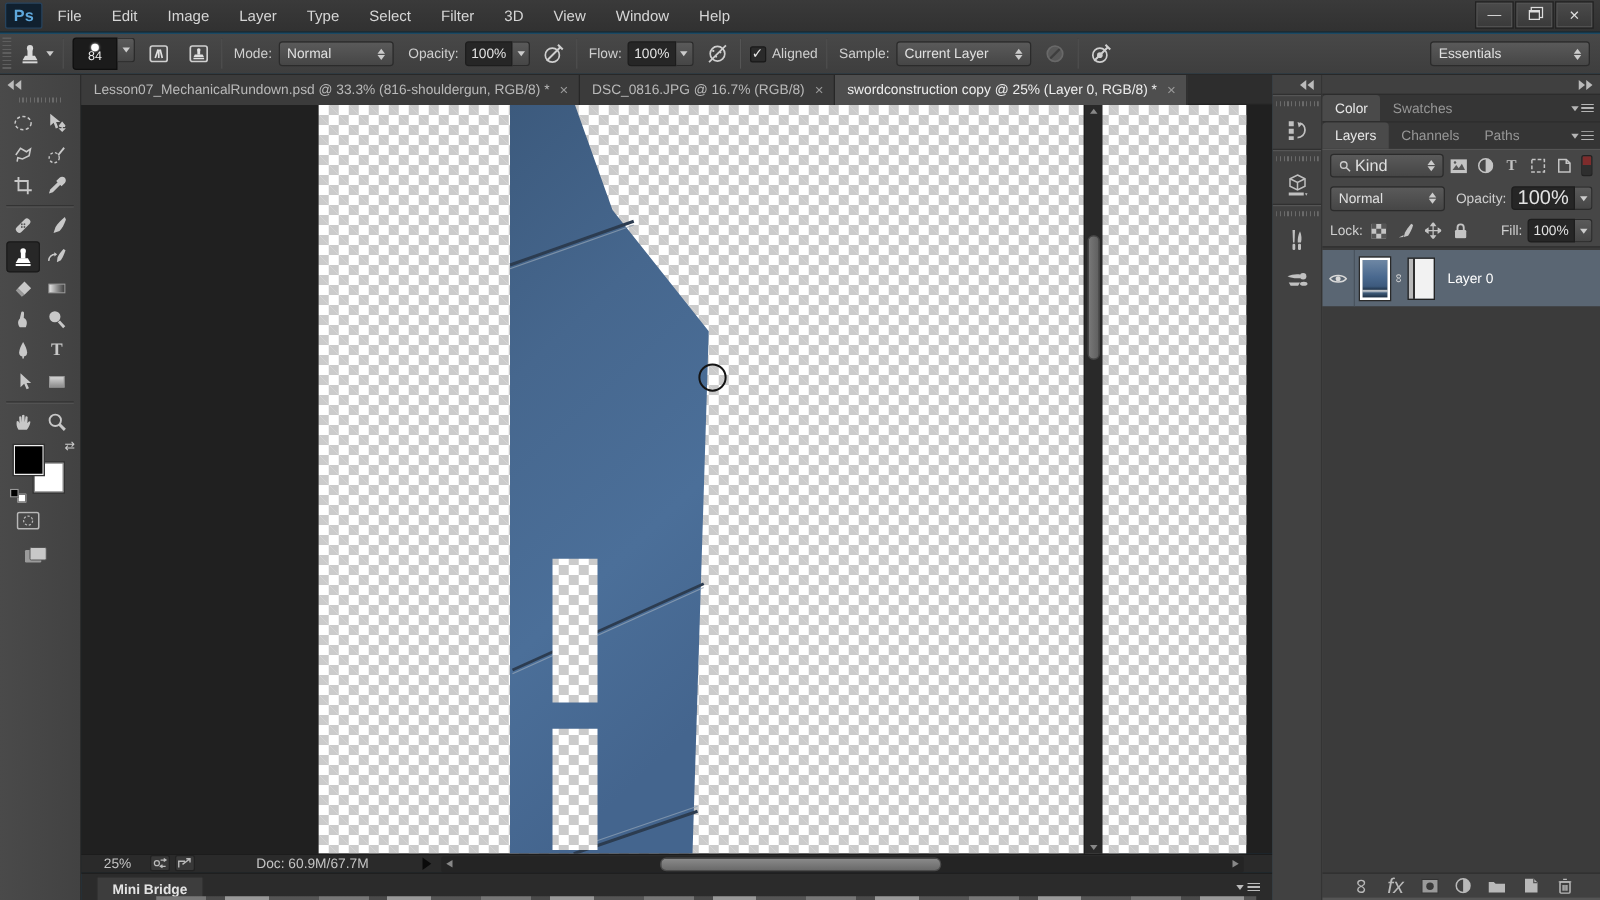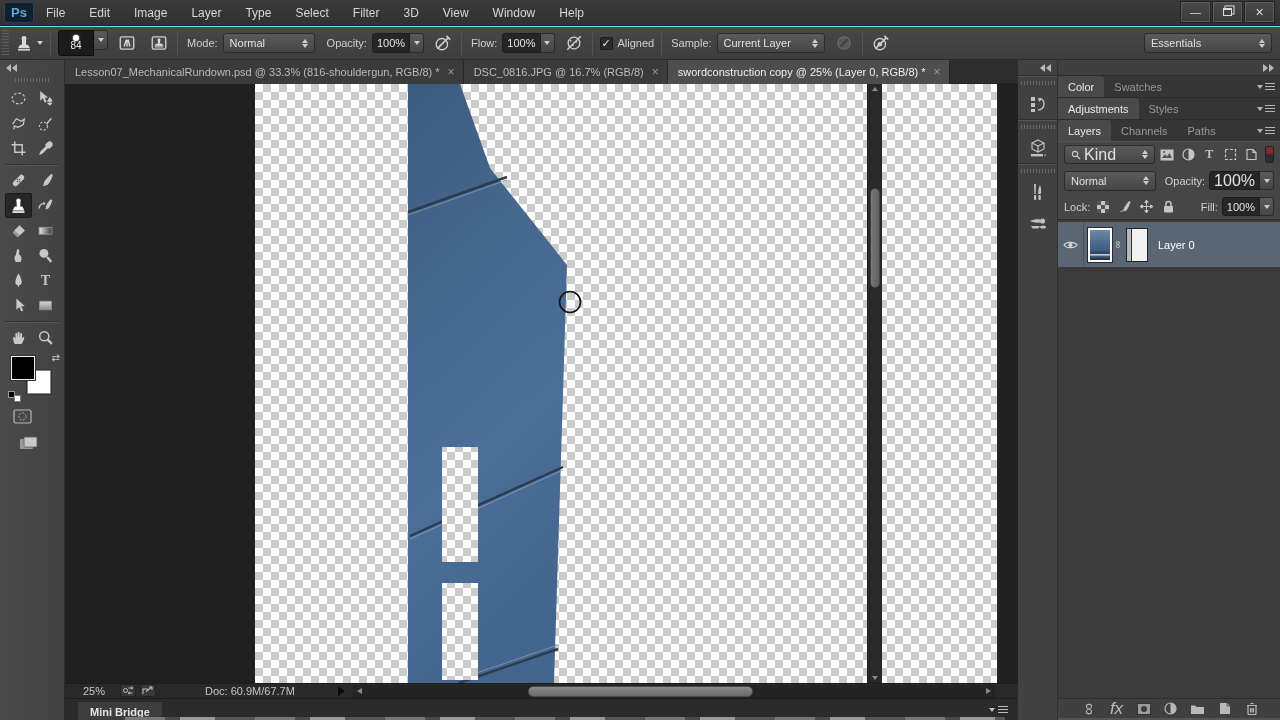--- a/index.html
+++ b/index.html
@@ -1,18 +1,18 @@
 <!DOCTYPE html>
 <html><head>
 <meta charset="utf-8">
 <style>
   * { margin:0; padding:0; box-sizing:border-box; }
   html,body { width:1280px; height:720px; overflow:hidden; background:#333;
     font-family:"Liberation Sans","DejaVu Sans",sans-serif; }
-  #app { position:relative; width:1280px; height:720px; background:#7dd3fc;padding-left:46px; }
+  #app { position:relative; width:1280px; height:720px; background:#0c4a6e;padding-left:46px; }
 
   
   #menubar { position:absolute; left:0; top:0; width:1280px; height:26px;
     background:linear-gradient(#3a3a3a,#313131); border-bottom:1px solid #232323;
     display:flex; align-items:center; }
   #pslogo { width:30px; height:21px; margin-left:4px; background:#10202f;
     border:1px solid #26435e; border-radius:2px; color:#5fa8dc; font-weight:bold;
     font-size:13px; display:flex; align-items:center; justify-content:center; }
   .menu-item { color:#d6d6d6; font-size:12px; padding:0 12px; height:26px;
     display:flex; align-items:center; cursor:default; }
@@ -139,21 +139,21 @@
   #panelcol .col-header { height:15px; display:flex; justify-content:flex-end; align-items:center; padding-right:6px; background:#404040; }
   .ptab-row { height:22px; background:#353535; display:flex; align-items:flex-end; position:relative; border-top:1px solid #2c2c2c; }
   .ptab { height:21px; padding:0 10px; font-size:11px; color:#979797; display:flex; align-items:center; }
   .ptab.active { background:#4a4a4a; color:#e8e8e8; border-radius:3px 3px 0 0; }
   .panel-menu { position:absolute; right:5px; top:7px; display:flex; align-items:center; }
   .panel-menu .lines { width:10px; height:7px; margin-left:2px;
     background:repeating-linear-gradient(180deg,#b5b5b5 0 1px,transparent 1px 3px); }
   #layers-body { background:#464646; border-top:1px solid #555; }
   .lrow { display:flex; align-items:center; padding:0 6px; position:relative; }
   #filter-row { height:25px; }
-  #kind-dd { width:95px; height:19px; font-size:16px; }
+  #kind-dd { width:95px; height:19px; font-size:13px; }
   .mini-icon { width:19px; height:17px; margin-left:3px; display:flex; align-items:center; justify-content:center; color:#c4c4c4; font-size:11px; }
   #filter-toggle { margin-left:5px; width:9px; height:17px; border-radius:2px; background:linear-gradient(#7e2c2c 0 45%,#2e2e2e 45%); border:1px solid #222; }
   #blend-row { height:27px; }
   #blend-dd { width:118px; height:20px; font-size:11px; }
   #lock-row { height:25px; font-size:11px; color:#cfcfcf; }
   #layer-list { height:535px; background:#3b3b3b; border-top:1px solid #2f2f2f; position:relative; }
   #layer-row { position:absolute; left:0; top:2px; width:222px; height:45px; background:#5a6673; display:flex; align-items:center; }
   #eye-col { width:26px; height:45px; display:flex; align-items:center; justify-content:center; border-right:1px solid #49535e; }
   #layer-thumb { width:24px; height:34px; border:2px solid #fff; outline:1px solid #2a2a2a; margin-left:4px;
     background:linear-gradient(180deg,#6e87a4 0%,#4a698f 45%,#3d5a7d 70%,#233850 78%,#d8dadc 82%,#3e5a78 88%,#1d2e42 100%); }
@@ -646,28 +646,20 @@
 
       <div class="ptab-row">
         <div class="ptab active">Color</div>
         <div class="ptab">Swatches</div>
         <div class="panel-menu">
             <div class="tri-down" style="border-top-color:#b5b5b5;"></div>
             <div class="lines"></div>
           </div>
       </div>
 
-      <div class="ptab-row">
-        <div class="ptab active">Adjustments</div>
-        <div class="ptab">Styles</div>
-        <div class="panel-menu">
-            <div class="tri-down" style="border-top-color:#b5b5b5;"></div>
-            <div class="lines"></div>
-          </div>
-      </div>
 
       <div class="ptab-row">
         <div class="ptab active">Layers</div>
         <div class="ptab">Channels</div>
         <div class="ptab">Paths</div>
         <div class="panel-menu">
             <div class="tri-down" style="border-top-color:#b5b5b5;"></div>
             <div class="lines"></div>
           </div>
       </div>

